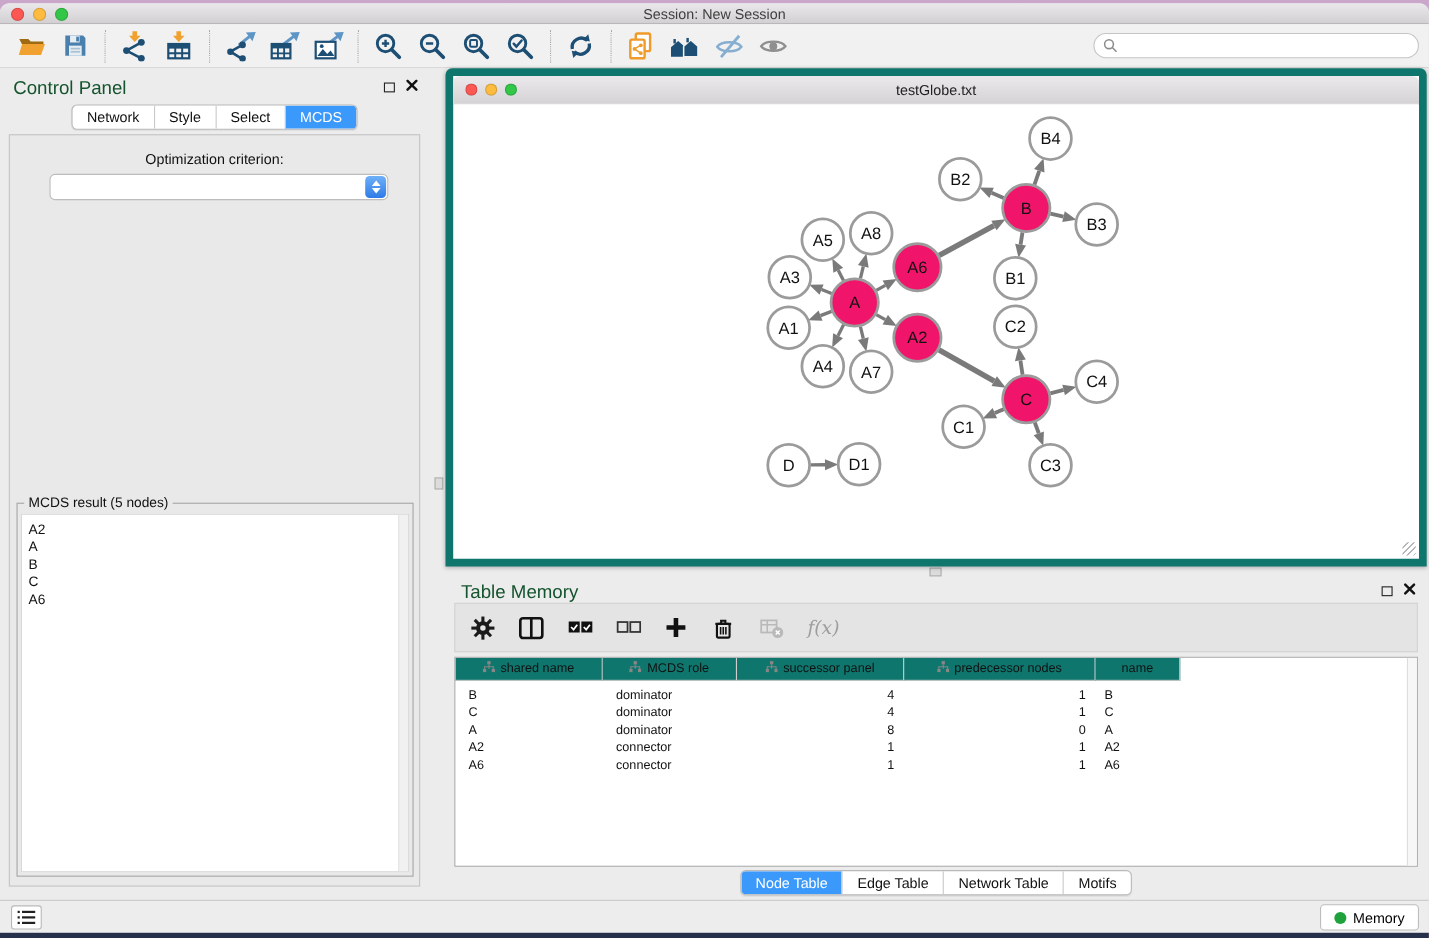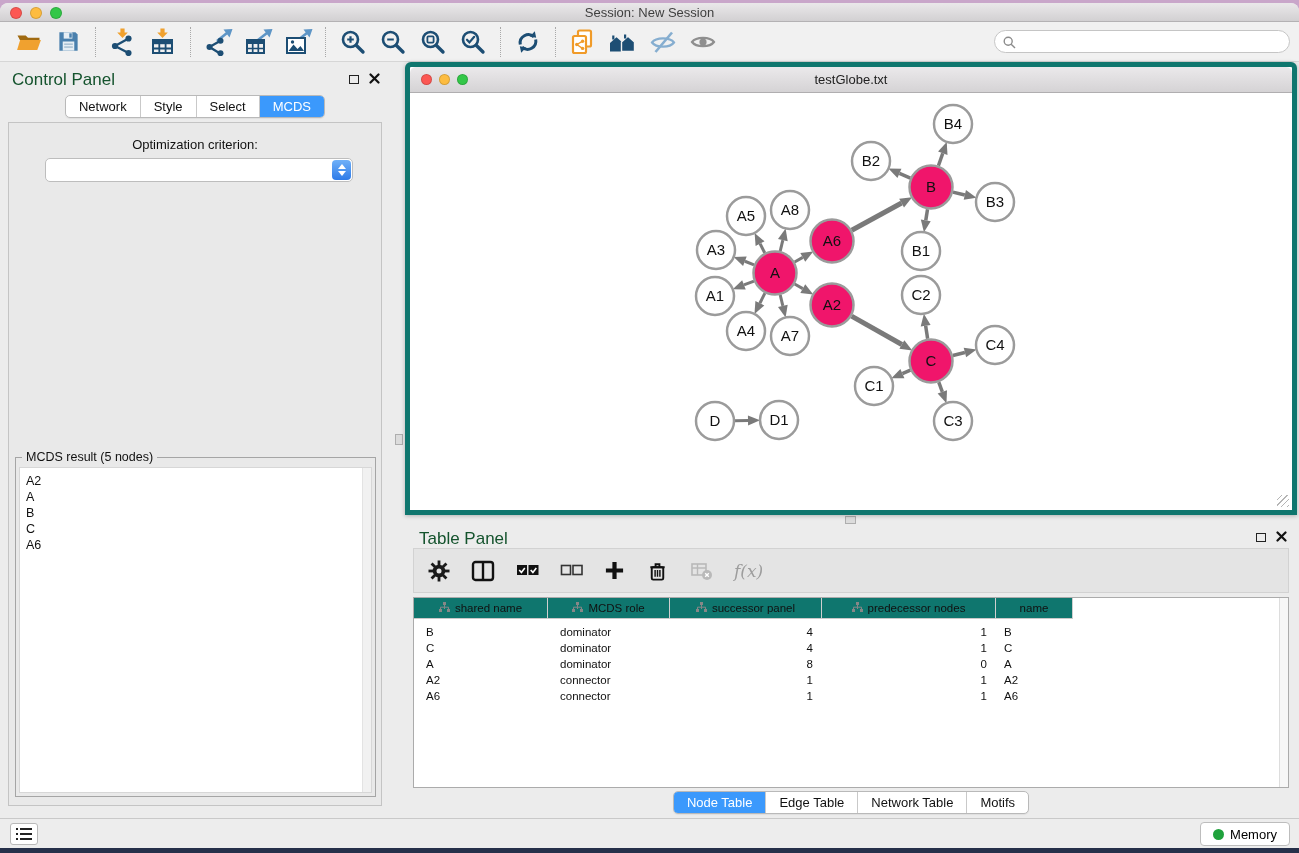--- a/index.html
+++ b/index.html
@@ -54,21 +54,21 @@
   .result-list { position:absolute; left:3px; top:9px; right:3px; bottom:3px; background:#fff; border:1px solid #d7d7d7; overflow:hidden; }
   .result-track { position:absolute; right:0; top:0; bottom:0; width:9px; background:#f1f1f1; border-left:1px solid #e3e3e3; }
   .list-item { font-size:12.5px; line-height:16px; padding:0 6px; }
   .result-list .pad { height:5px; }
 
   
   .v-grip { position:absolute; left:395px; top:372px; width:8px; height:11px; background:#dcdcdc; border:1px solid #aeaeae; }
   .h-grip { position:absolute; left:845px; top:454px; width:11px; height:8px; background:#dcdcdc; border:1px solid #aeaeae; }
 
   
-  .net-window { position:absolute; left:405px; top:0; width:892px; height:453px; background:#fff; border:5px solid #0f766e; border-radius:6px 6px 0 0; box-shadow:0 1px 4px rgba(0,0,0,.25); }
+  .net-window { position:absolute; left:405px; top:0; width:892px; height:453px; background:#fff; border:7px solid #0f766e; border-radius:6px 6px 0 0; box-shadow:0 1px 4px rgba(0,0,0,.25); }
   .net-titlebar { position:absolute; top:0; left:0; right:0; height:26px; background:linear-gradient(#ebe9eb,#d5d3d5); border-bottom:1px solid #b0aeb0; border-radius:6px 6px 0 0; }
   .net-titlebar .net-title { text-align:center; font-size:13px; line-height:26px; color:#222; }
   .net-traffic { position:absolute; left:11px; top:7px; display:flex; gap:7px; }
   .net-traffic .light { width:11px; height:11px; }
   .net-canvas { position:absolute; left:1px; right:1px; top:26px; bottom:1px; background:#fff; }
   .net-canvas svg { display:block; }
   .resize-grip { position:absolute; right:2px; bottom:2px; width:12px; height:12px; background:
      repeating-linear-gradient(135deg, transparent 0 3px, #b5b5b5 3px 4px); }
 
   
@@ -384,21 +384,21 @@
               <text x="304" y="328" text-anchor="middle" dy="0.35em" font-size="15" fill="#111111">D</text>
               <circle cx="368" cy="327" r="19" fill="#ffffff" stroke="#9b9b9b" stroke-width="2.5"></circle>
               <text x="368" y="327" text-anchor="middle" dy="0.35em" font-size="15" fill="#111111">D1</text>
             </g>
         </svg>
         <span class="resize-grip"></span>
       </div>
     </div>
 
     <div class="table-panel">
-      <div class="panel-head" style="left:14px;">Table Panel</div>
+      <div class="panel-head" style="left:14px;">Table Memory</div>
       <div class="panel-icons" style="top:7px;">
         <span class="float-box"></span>
         <span>
           <svg width="11" height="11" viewBox="0 0 11 11">
               <path d="M1.5 1.5l8 8M9.5 1.5l-8 8" stroke="#111" stroke-width="2.2" stroke-linecap="round"></path>
             </svg>
         </span>
       </div>
 
       <div class="tp-toolbar">

